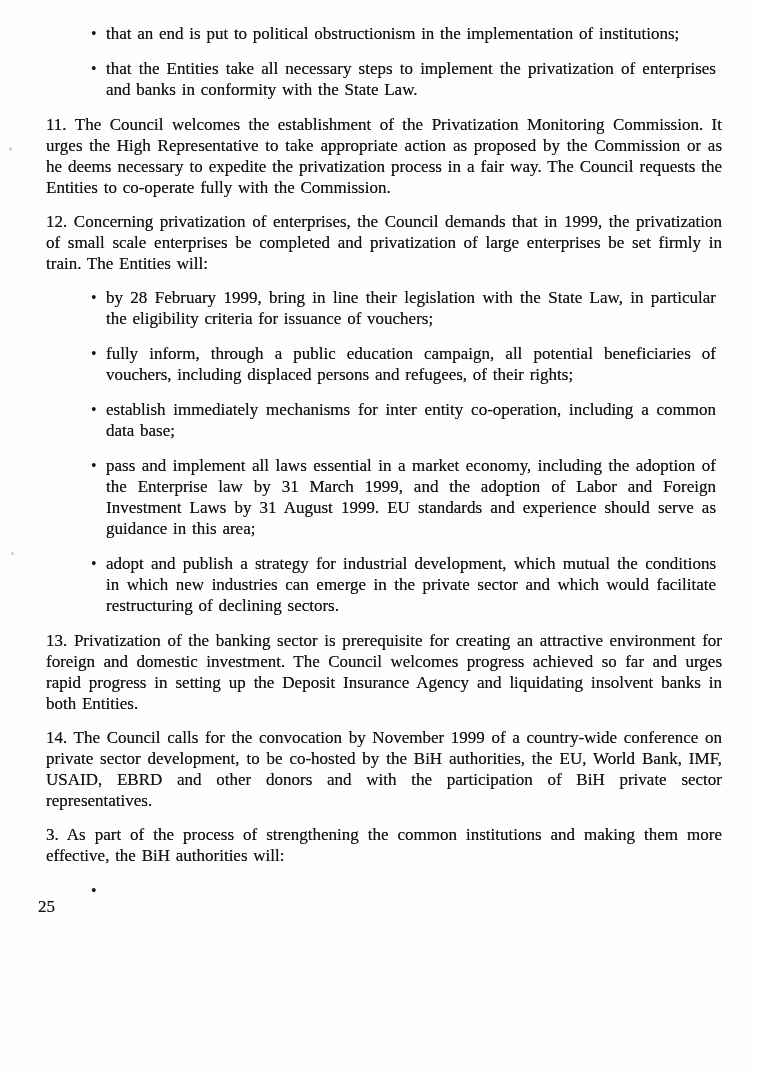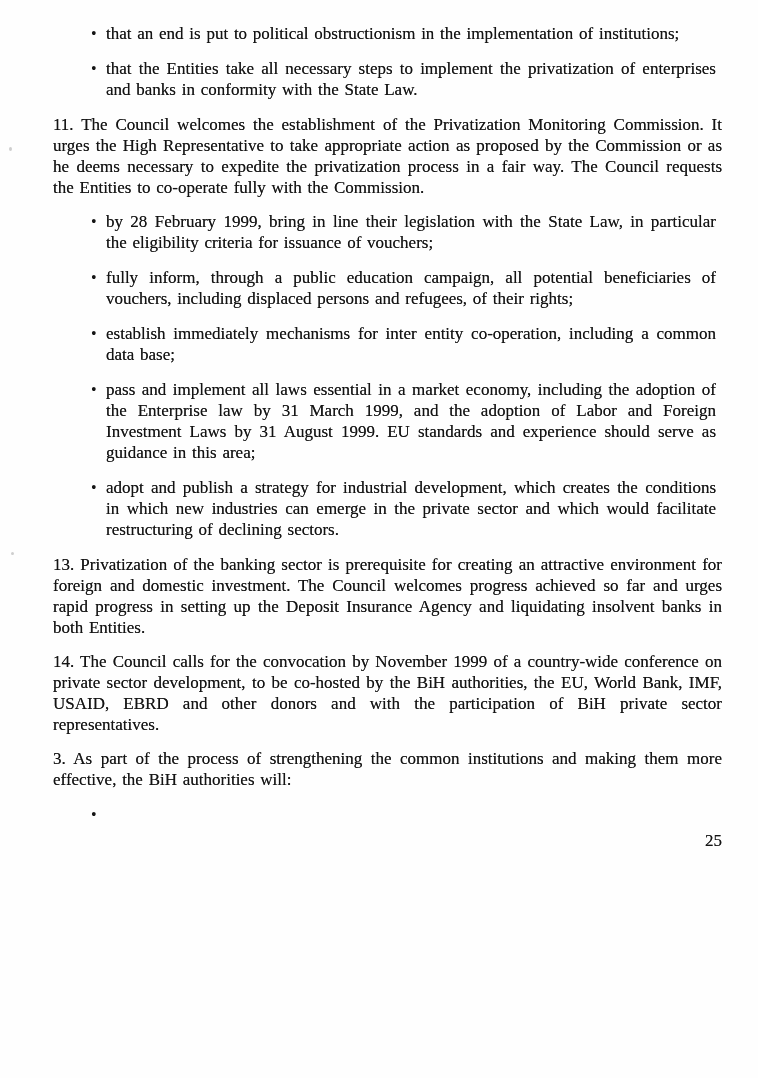--- a/index.html
+++ b/index.html
@@ -21,42 +21,42 @@
     padding: 23px 36px 0 38px;
     font-family: "Liberation Serif", "DejaVu Serif", serif;
     font-size: 17px;
     line-height: 21px;
     color: #141414;
     text-align: justify;
     word-spacing: 1.5px;
     text-shadow: 0 0 0.45px rgba(0,0,0,0.65);
   }
   p.para {
-    margin: 0 0 13px 15px;
+    margin: 0 0 13px 8px;
   }
   ul.bullets {
     list-style: none;
     margin: 0;
     padding: 0;
   }
   ul.bullets li {
     position: relative;
     margin: 0 6px 14px 68px;
     padding: 0;
   }
   ul.bullets li .bullet {
     position: absolute;
     left: -15px;
     top: 0;
     text-shadow: none;
     font-size: 16px;
   }
   .page-number {
-    text-align: right;
-    margin-top: 40px;
+    text-align: left;
+    margin-top: 30px;
     word-spacing: 0;
   }
   .speck {
     position: absolute;
     background: #b9b9b9;
     border-radius: 50%;
     opacity: 0.7;
   }
   .speck-1 { left: 9px;  top: 147px; width: 3px; height: 4px; }
   .speck-2 { left: 11px; top: 552px; width: 3px; height: 3px; }
@@ -75,41 +75,42 @@
       <span>that an end is put to political obstructionism in the implementation of institutions;</span>
     </li>
     <li>
       <span class="bullet">•</span>
       <span>that the Entities take all necessary steps to implement the privatization of enterprises and banks in conformity with the State Law.</span>
     </li>
   </ul>
 
   <p class="para">11. The Council welcomes the establishment of the Privatization Monitoring Commission. It urges the High Representative to take appropriate action as proposed by the Commission or as he deems necessary to expedite the privatization process in a fair way. The Council requests the Entities to co-operate fully with the Commission.</p>
 
+  <p class="para">12. Concerning privatization of enterprises, the Council demands that in 1999, the privatization of small scale enterprises be completed and privatization of large enterprises be set firmly in train. The Entities will:</p>
 
   <ul class="bullets">
     <li>
       <span class="bullet">•</span>
       <span>by 28 February 1999, bring in line their legislation with the State Law, in particular the eligibility criteria for issuance of vouchers;</span>
     </li>
     <li>
       <span class="bullet">•</span>
       <span>fully inform, through a public education campaign, all potential beneficiaries of vouchers, including displaced persons and refugees, of their rights;</span>
     </li>
     <li>
       <span class="bullet">•</span>
       <span>establish immediately mechanisms for inter entity co-operation, including a common data base;</span>
     </li>
     <li>
       <span class="bullet">•</span>
       <span>pass and implement all laws essential in a market economy, including the adoption of the Enterprise law by 31 March 1999, and the adoption of Labor and Foreign Investment Laws by 31 August 1999. EU standards and experience should serve as guidance in this area;</span>
     </li>
     <li>
       <span class="bullet">•</span>
-      <span>adopt and publish a strategy for industrial development, which creates the conditions in which new industries can emerge in the private sector and which would facilitate restructuring of declining sectors.</span>
+      <span>adopt and publish a strategy for industrial development, which mutual the conditions in which new industries can emerge in the private sector and which would facilitate restructuring of declining sectors.</span>
     </li>
   </ul>
 
 
   <p class="para">13. Privatization of the banking sector is prerequisite for creating an attractive environment for foreign and domestic investment. The Council welcomes progress achieved so far and urges rapid progress in setting up the Deposit Insurance Agency and liquidating insolvent banks in both Entities.</p>
 
   <p class="para">14. The Council calls for the convocation by November 1999 of a country-wide conference on private sector development, to be co-hosted by the BiH authorities, the EU, World Bank, IMF, USAID, EBRD and other donors and with the participation of BiH private sector representatives.</p>
 
 
   <p class="para">3. As part of the process of strengthening the common institutions and making them more effective, the BiH authorities will:</p>

